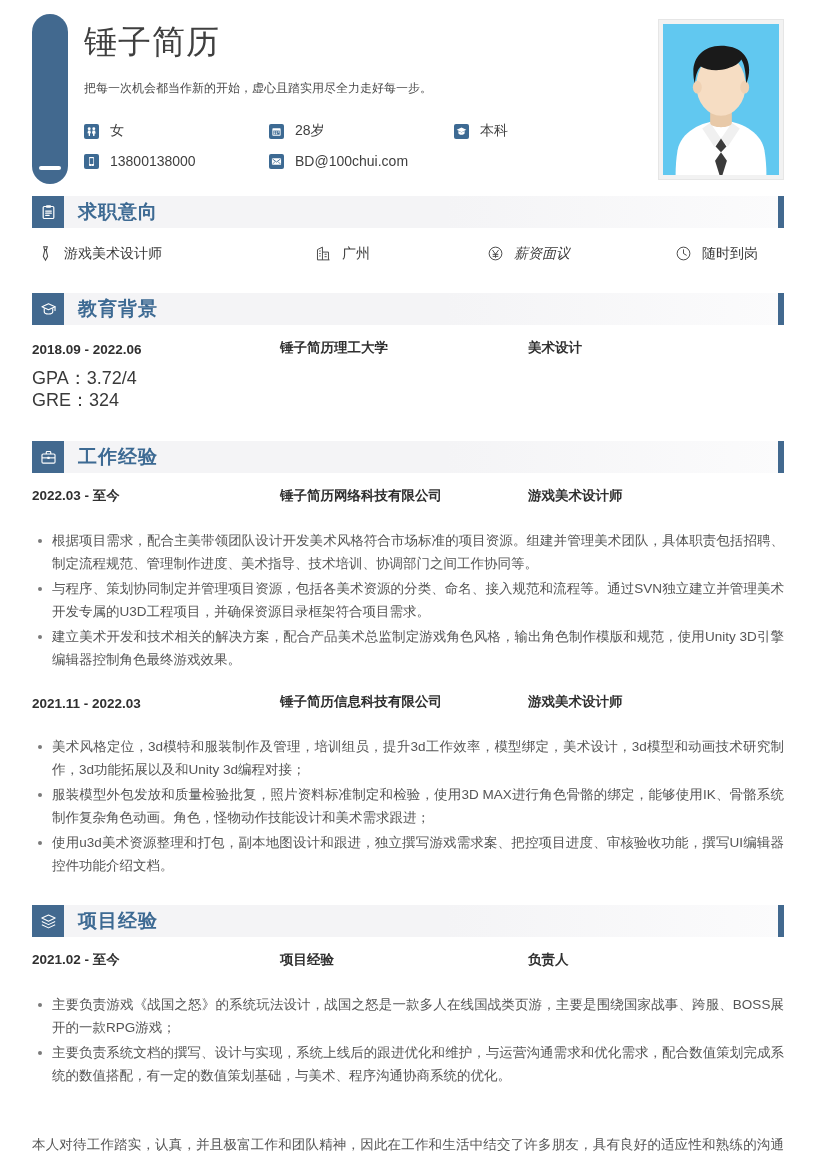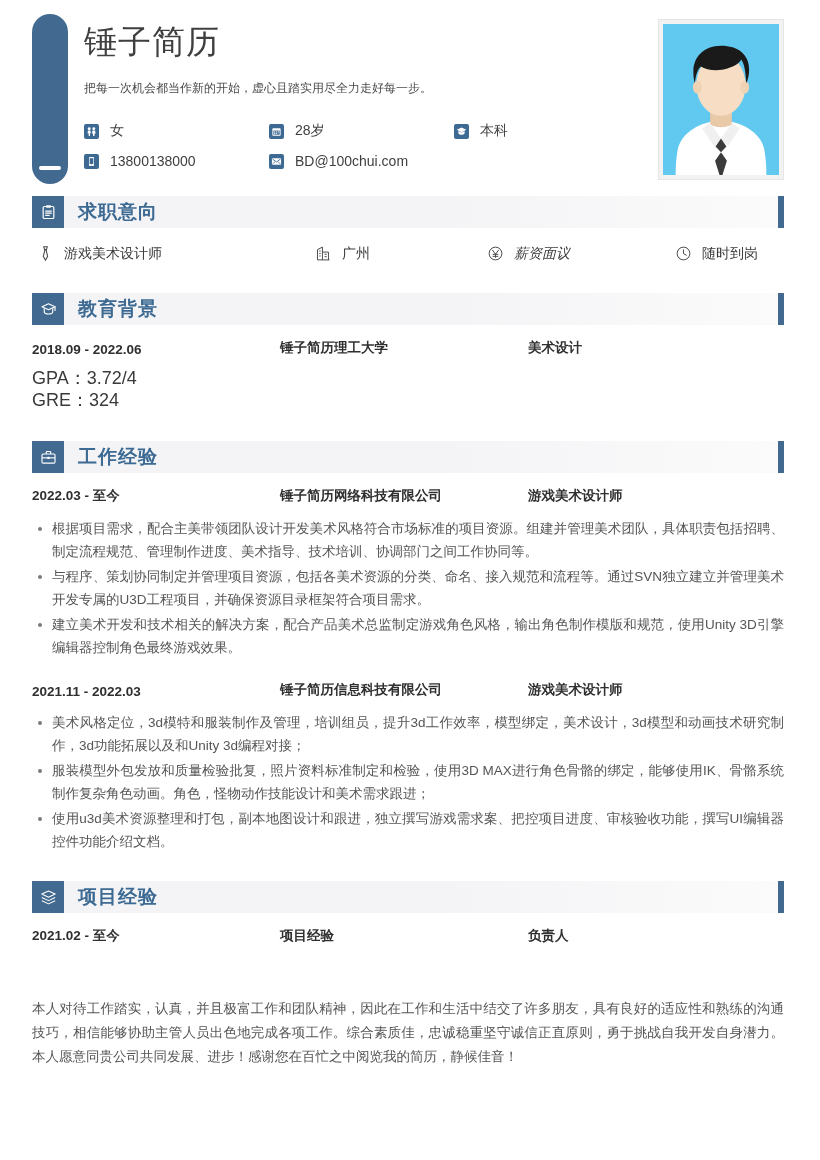--- a/index.html
+++ b/index.html
@@ -165,21 +165,21 @@
   .meta-row .m-date { width: 248px; }
   .meta-row .m-org  { width: 248px; }
   .meta-row .m-role { flex: 1; }
 
   .plain-line {
     font-size: 18px;
     color: #3a3a3a;
     line-height: 22px;
   }
 
-  .bullets { list-style: none; margin-top: 4px; }
+  .bullets { list-style: none; margin-top: 16px; }
   .bullets li {
     position: relative;
     padding-left: 20px;
     font-size: 13.5px;
     color: #555555;
     line-height: 23px;
     margin-bottom: 2px;
     text-align: justify;
   }
   .bullets li::before {
@@ -488,20 +488,24 @@
   </div>
 
   <div class="sp-14"></div>
   <div class="block">
     <div class="meta-row">
       <span class="m-date">2021.02 - 至今</span>
       <span class="m-org">项目经验</span>
       <span class="m-role">负责人</span>
     </div>
     <div class="sp-8"></div>
+    <ul class="bullets">
+      <li>主要负责游戏《战国之怒》的系统玩法设计，战国之怒是一款多人在线国战类页游，主要是围绕国家战事、跨服、BOSS展开的一款RPG游戏；</li>
+      <li>主要负责系统文档的撰写、设计与实现，系统上线后的跟进优化和维护，与运营沟通需求和优化需求，配合数值策划完成系统的数值搭配，有一定的数值策划基础，与美术、程序沟通协商系统的优化。</li>
+    </ul>
   </div>
 
   <div class="sp-26"></div>
 
 
   <div class="sp-18"></div>
   <div class="block">
     <div class="para">本人对待工作踏实，认真，并且极富工作和团队精神，因此在工作和生活中结交了许多朋友，具有良好的适应性和熟练的沟通技巧，相信能够协助主管人员出色地完成各项工作。综合素质佳，忠诚稳重坚守诚信正直原则，勇于挑战自我开发自身潜力。本人愿意同贵公司共同发展、进步！感谢您在百忙之中阅览我的简历，静候佳音！</div>
   </div>
 

